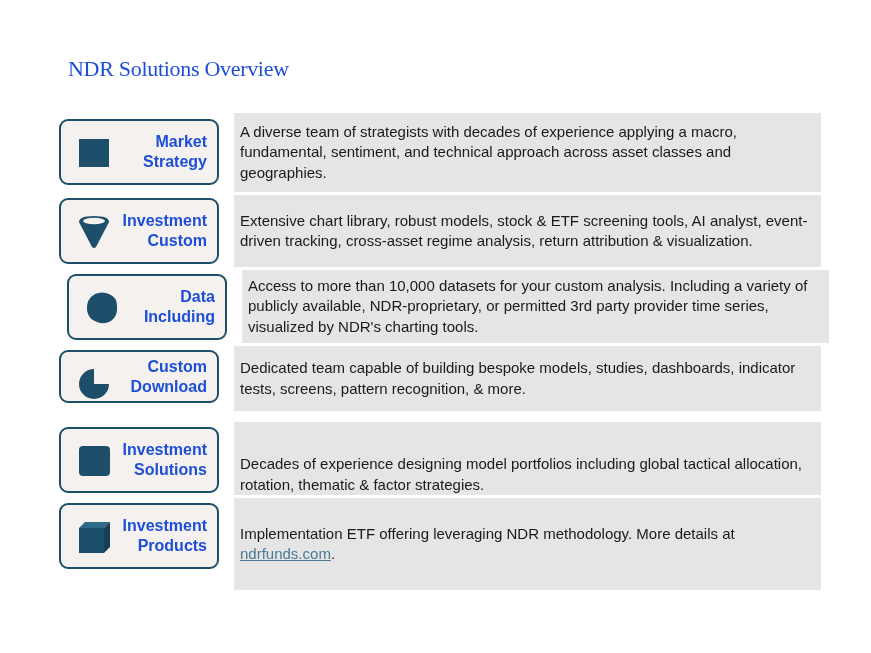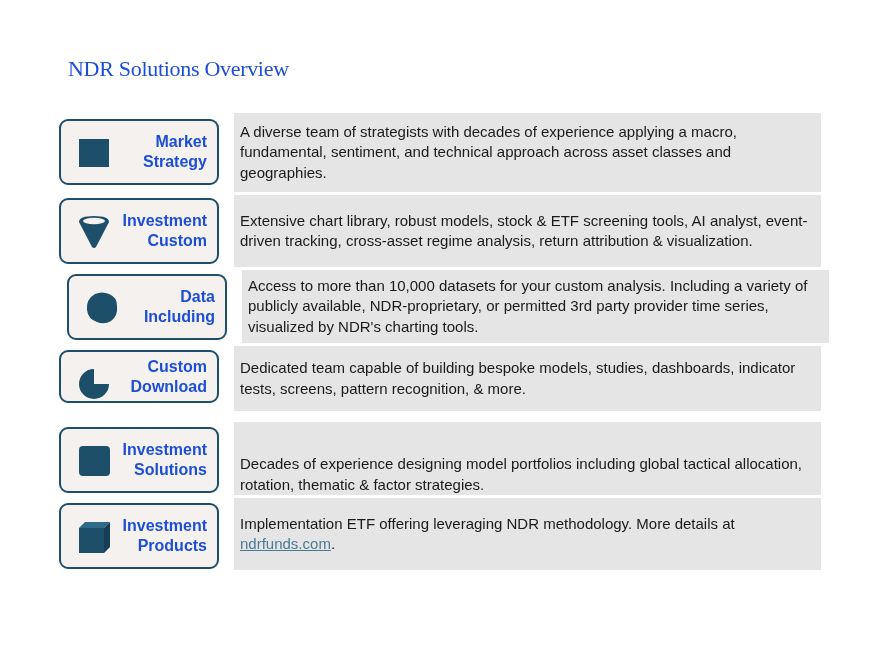--- a/index.html
+++ b/index.html
@@ -118,16 +118,16 @@
     <svg class="icon" viewBox="0 0 34 34" style="top:15px;">
       <path d="M2 8 L8 2 L33 2 L27 8 Z" fill="#2F6A88"></path>
       <path d="M27 8 L33 2 L33 27 L27 33 Z" fill="#163F57"></path>
       <rect x="2" y="8" width="25" height="25" fill="#1D4F6B"></rect>
     </svg>
     <div class="label">
       <div>Investment</div>
       <div>Products</div>
     </div>
   </div>
-  <div class="desc" style="top:0;height:72px;">
+  <div class="desc" style="top:0;height:92px;">
     <span><span>Implementation ETF offering leveraging NDR methodology. More details at </span><a href="#">ndrfunds.com</a><span>.</span></span>
   </div>
 </div>
 
 </body></html>

